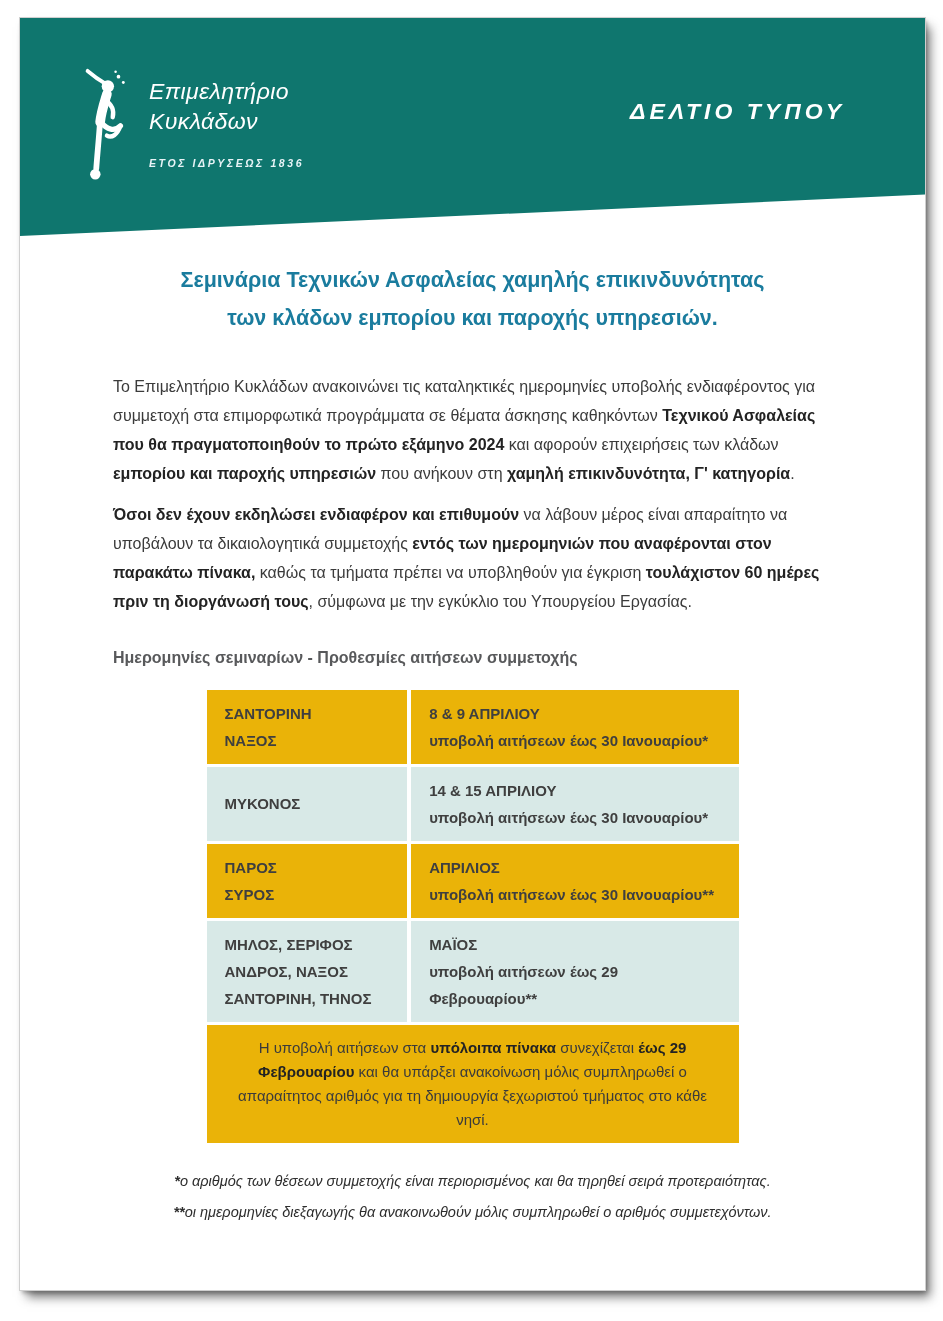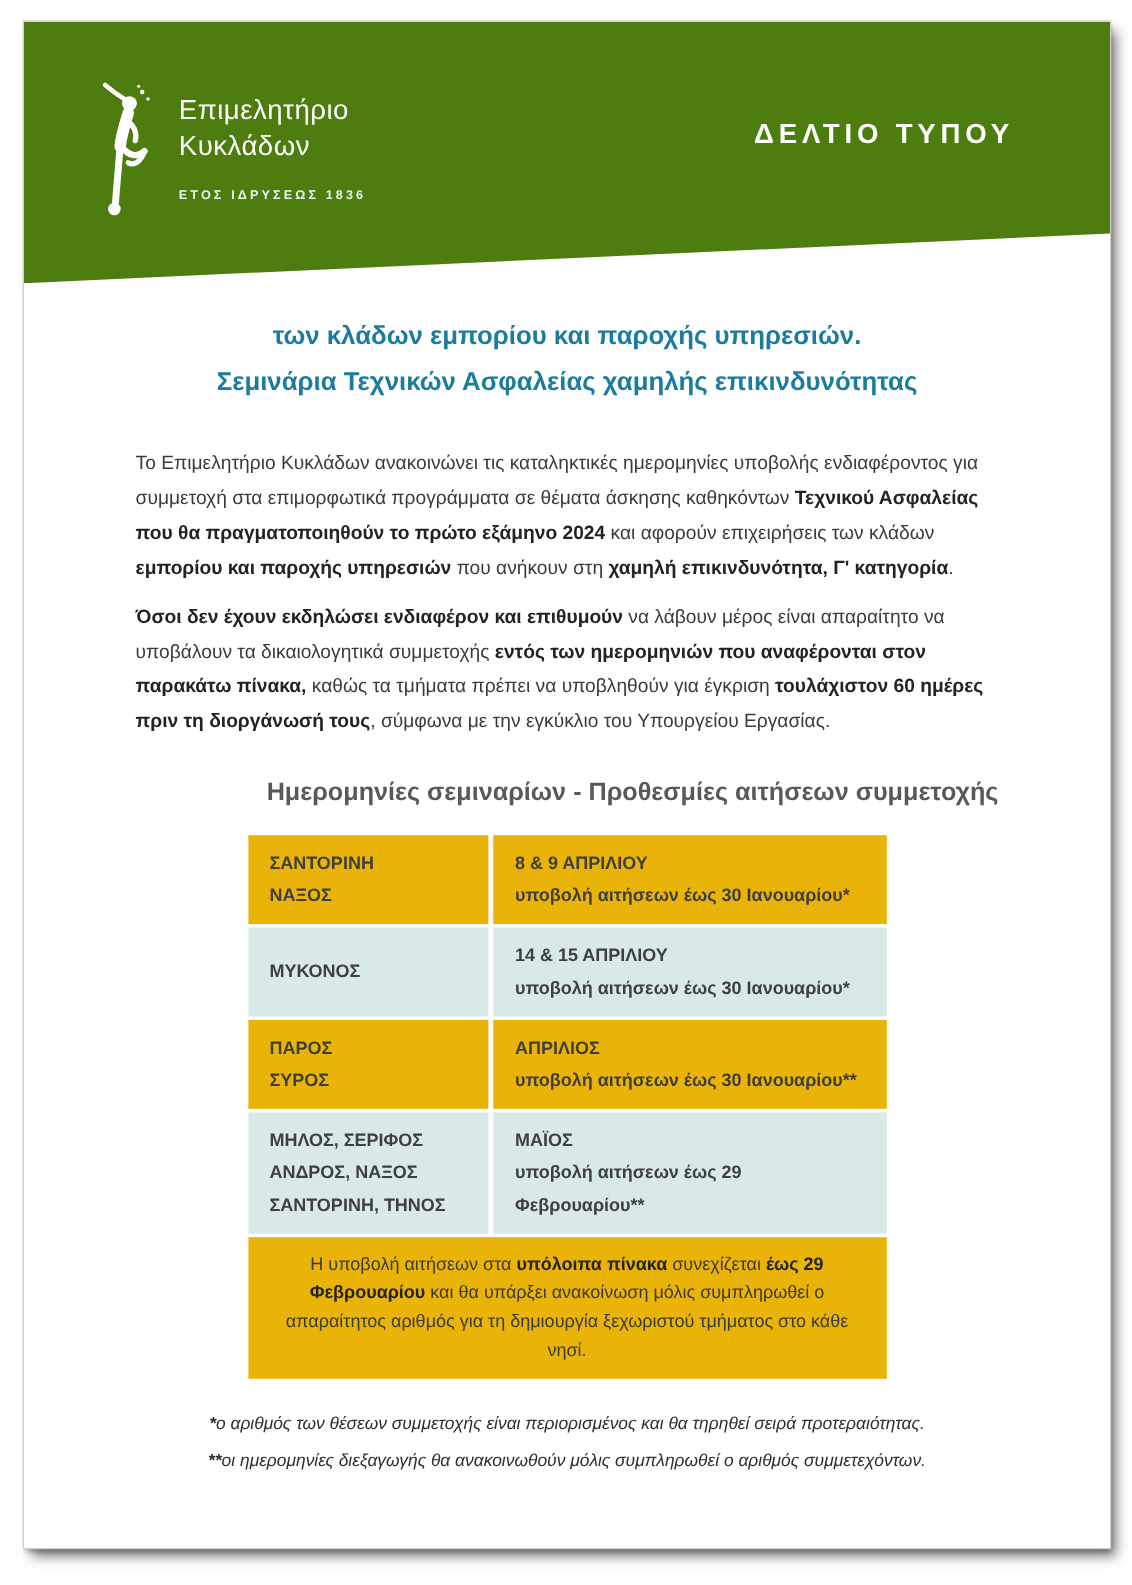--- a/index.html
+++ b/index.html
@@ -11,22 +11,23 @@
   .page{
     position:relative;
     width:905px;min-height:1272px;
     margin:18px 0 0 20px;
     background:#ffffff;
     box-shadow:0 0 0 1px #cfcfcf, 6px 8px 10px -1px rgba(40,40,40,.62), 2px 3px 4px rgba(0,0,0,.28);
     box-sizing:border-box;
   }
   
   .header-band{
-    position:relative;height:218px;background:#4d7c0f;
+    position:relative;height:218px;background:#0f766e;
     clip-path:polygon(0 0,100% 0,100% 81%,0 100%);
+    font-style:italic;
   }
   .logo{position:absolute;left:55px;top:50px;display:flex;}
   .logo svg{flex:0 0 auto;}
   .logo-text{margin-left:16px;padding-top:8px;color:#fff;}
   .org-line{font-size:23px;font-weight:300;line-height:1.32;letter-spacing:.4px;}
   .founded{margin-top:20px;font-size:10.5px;font-weight:bold;letter-spacing:2.6px;color:#e8f4f7;}
   .doc-type{
     position:absolute;right:80px;top:80px;
     color:#ffffff;font-size:23px;font-weight:bold;letter-spacing:4px;
   }
@@ -34,21 +35,21 @@
   .content{padding:0 93px;}
   .meta{margin-top:22px;text-align:right;font-size:16px;line-height:1.75;color:#333333;}
   .title{margin:26px 0 0;text-align:center;color:#1A7C9E;font-size:21.5px;font-weight:bold;line-height:1.75;}
   .tline{display:block;}
   .subtitle{margin-top:10px;text-align:center;color:#1A7C9E;font-size:17px;font-weight:bold;}
   .body-par{margin:0;color:#3b3b3b;font-size:16px;line-height:1.8;}
   .body-par.first{margin-top:36px;}
   .body-par + .body-par{margin-top:13px;}
   .body-par strong, .footer-row strong{color:#232323;}
   
-  .table-heading{margin-top:32px;text-align:right;color:#58595B;font-size:21px;font-weight:bold;}
+  .table-heading{margin-top:32px;text-align:left;color:#58595B;font-size:16px;font-weight:bold;}
   table.seminar-table{
     width:540px;margin:20px auto 0;
     border-collapse:separate;border-spacing:4px 3px;
   }
   .seminar-table td{vertical-align:middle;box-sizing:border-box;}
   .row-dark td{background:#eab308;}
   .row-light td{background:#D8E9E7;}
   td.loc{
     width:38%;padding:10px 8px 10px 18px;
     font-size:15px;font-weight:bold;color:#3f3f3f;
@@ -94,22 +95,22 @@
         <div class="founded">ΕΤΟΣ ΙΔΡΥΣΕΩΣ 1836</div>
       </div>
     </div>
     <div class="doc-type">ΔΕΛΤΙΟ ΤΥΠΟΥ</div>
   </div>
 
   <div class="content">
 
 
     <h1 class="title">
+      <span class="tline">Σεμινάρια Τεχνικών Ασφαλείας χαμηλής επικινδυνότητας</span>
       <span class="tline">των κλάδων εμπορίου και παροχής υπηρεσιών.</span>
-      <span class="tline">Σεμινάρια Τεχνικών Ασφαλείας χαμηλής επικινδυνότητας</span>
     </h1>
 
     <p class="body-par first"><span>Το Επιμελητήριο Κυκλάδων ανακοινώνει τις καταληκτικές ημερομηνίες υποβολής ενδιαφέροντος για συμμετοχή στα επιμορφωτικά προγράμματα σε θέματα άσκησης καθηκόντων </span><strong>Τεχνικού Ασφαλείας που θα πραγματοποιηθούν το πρώτο εξάμηνο 2024</strong><span> και αφορούν επιχειρήσεις των κλάδων </span><strong>εμπορίου και παροχής υπηρεσιών</strong><span> που ανήκουν στη </span><strong>χαμηλή επικινδυνότητα, Γ' κατηγορία</strong><span>.</span></p>
     <p class="body-par"><strong>Όσοι δεν έχουν εκδηλώσει ενδιαφέρον και επιθυμούν</strong><span> να λάβουν μέρος είναι απαραίτητο να υποβάλουν τα δικαιολογητικά συμμετοχής </span><strong>εντός των ημερομηνιών που αναφέρονται στον παρακάτω πίνακα,</strong><span> καθώς τα τμήματα πρέπει να υποβληθούν για έγκριση </span><strong>τουλάχιστον 60 ημέρες πριν τη διοργάνωσή τους</strong><span>, σύμφωνα με την εγκύκλιο του Υπουργείου Εργασίας.</span></p>
 
     <div class="table-heading">Ημερομηνίες σεμιναρίων - Προθεσμίες αιτήσεων συμμετοχής</div>
 
     <table class="seminar-table">
       <tbody>
         <tr class="row-dark">

